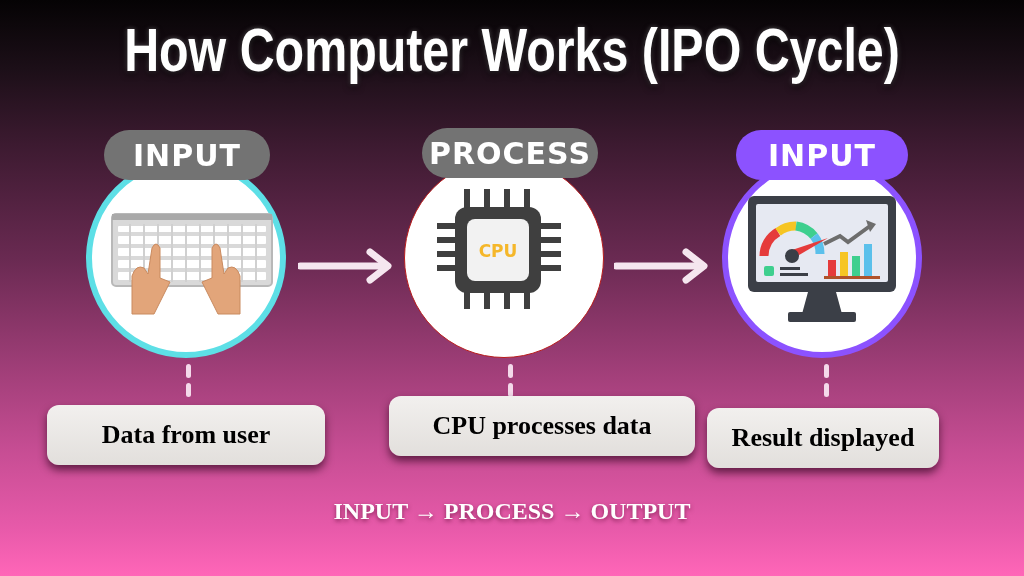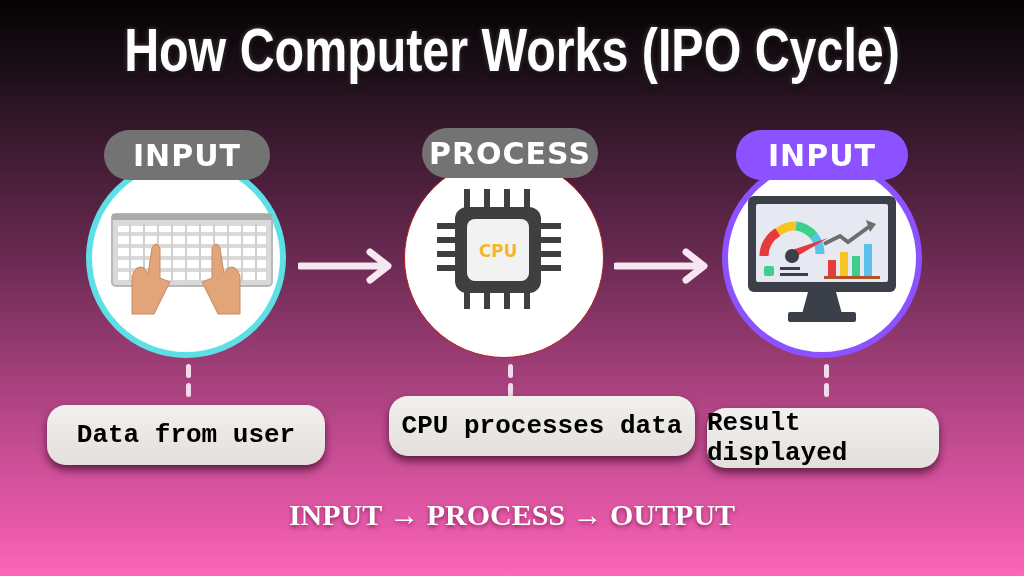--- a/index.html
+++ b/index.html
@@ -20,30 +20,30 @@
   }
   .pill {
     position:absolute; height:50px; border-radius:25px; color:#fff;
     font-family:"DejaVu Sans", sans-serif; font-weight:bold; font-size:30px;
     display:flex; align-items:center; justify-content:center; letter-spacing:1px;
   }
   .dash {
     position:absolute; width:5px; height:14px; border-radius:3px; background:#f4d9ea;
   }
   .box {
-    position:absolute; height:60px; border-radius:19px;
+    position:absolute; height:60px; border-radius:12px;
     background: linear-gradient(180deg,#f2f0ee 0%, #e2dfdc 100%);
     box-shadow: 0 5px 8px rgba(40,0,25,0.65);
     display:flex; align-items:center; justify-content:center;
-    font-family:Liberation Mono, monospace; font-weight:bold; font-size:26px; color:#000;
+    font-family:Liberation Serif, serif; font-weight:bold; font-size:26px; color:#000;
   }
   .arrow { position:absolute; }
   .flow {
     position:absolute; left:0; width:1024px; top:498px; text-align:center; color:#fff;
-    font-family:"Liberation Serif", serif; font-weight:bold; font-size:30px;
+    font-family:"Liberation Serif", serif; font-weight:bold; font-size:24px;
     text-shadow:0 2px 4px rgba(80,0,40,0.6);
   }
 </style>
 </head>
 <body>
 
 <div class="title">How Computer Works (IPO Cycle)</div>
 
 <div>
   <div class="circle" style="left:86px;top:158px;border:6px solid #5ddfe6;">

